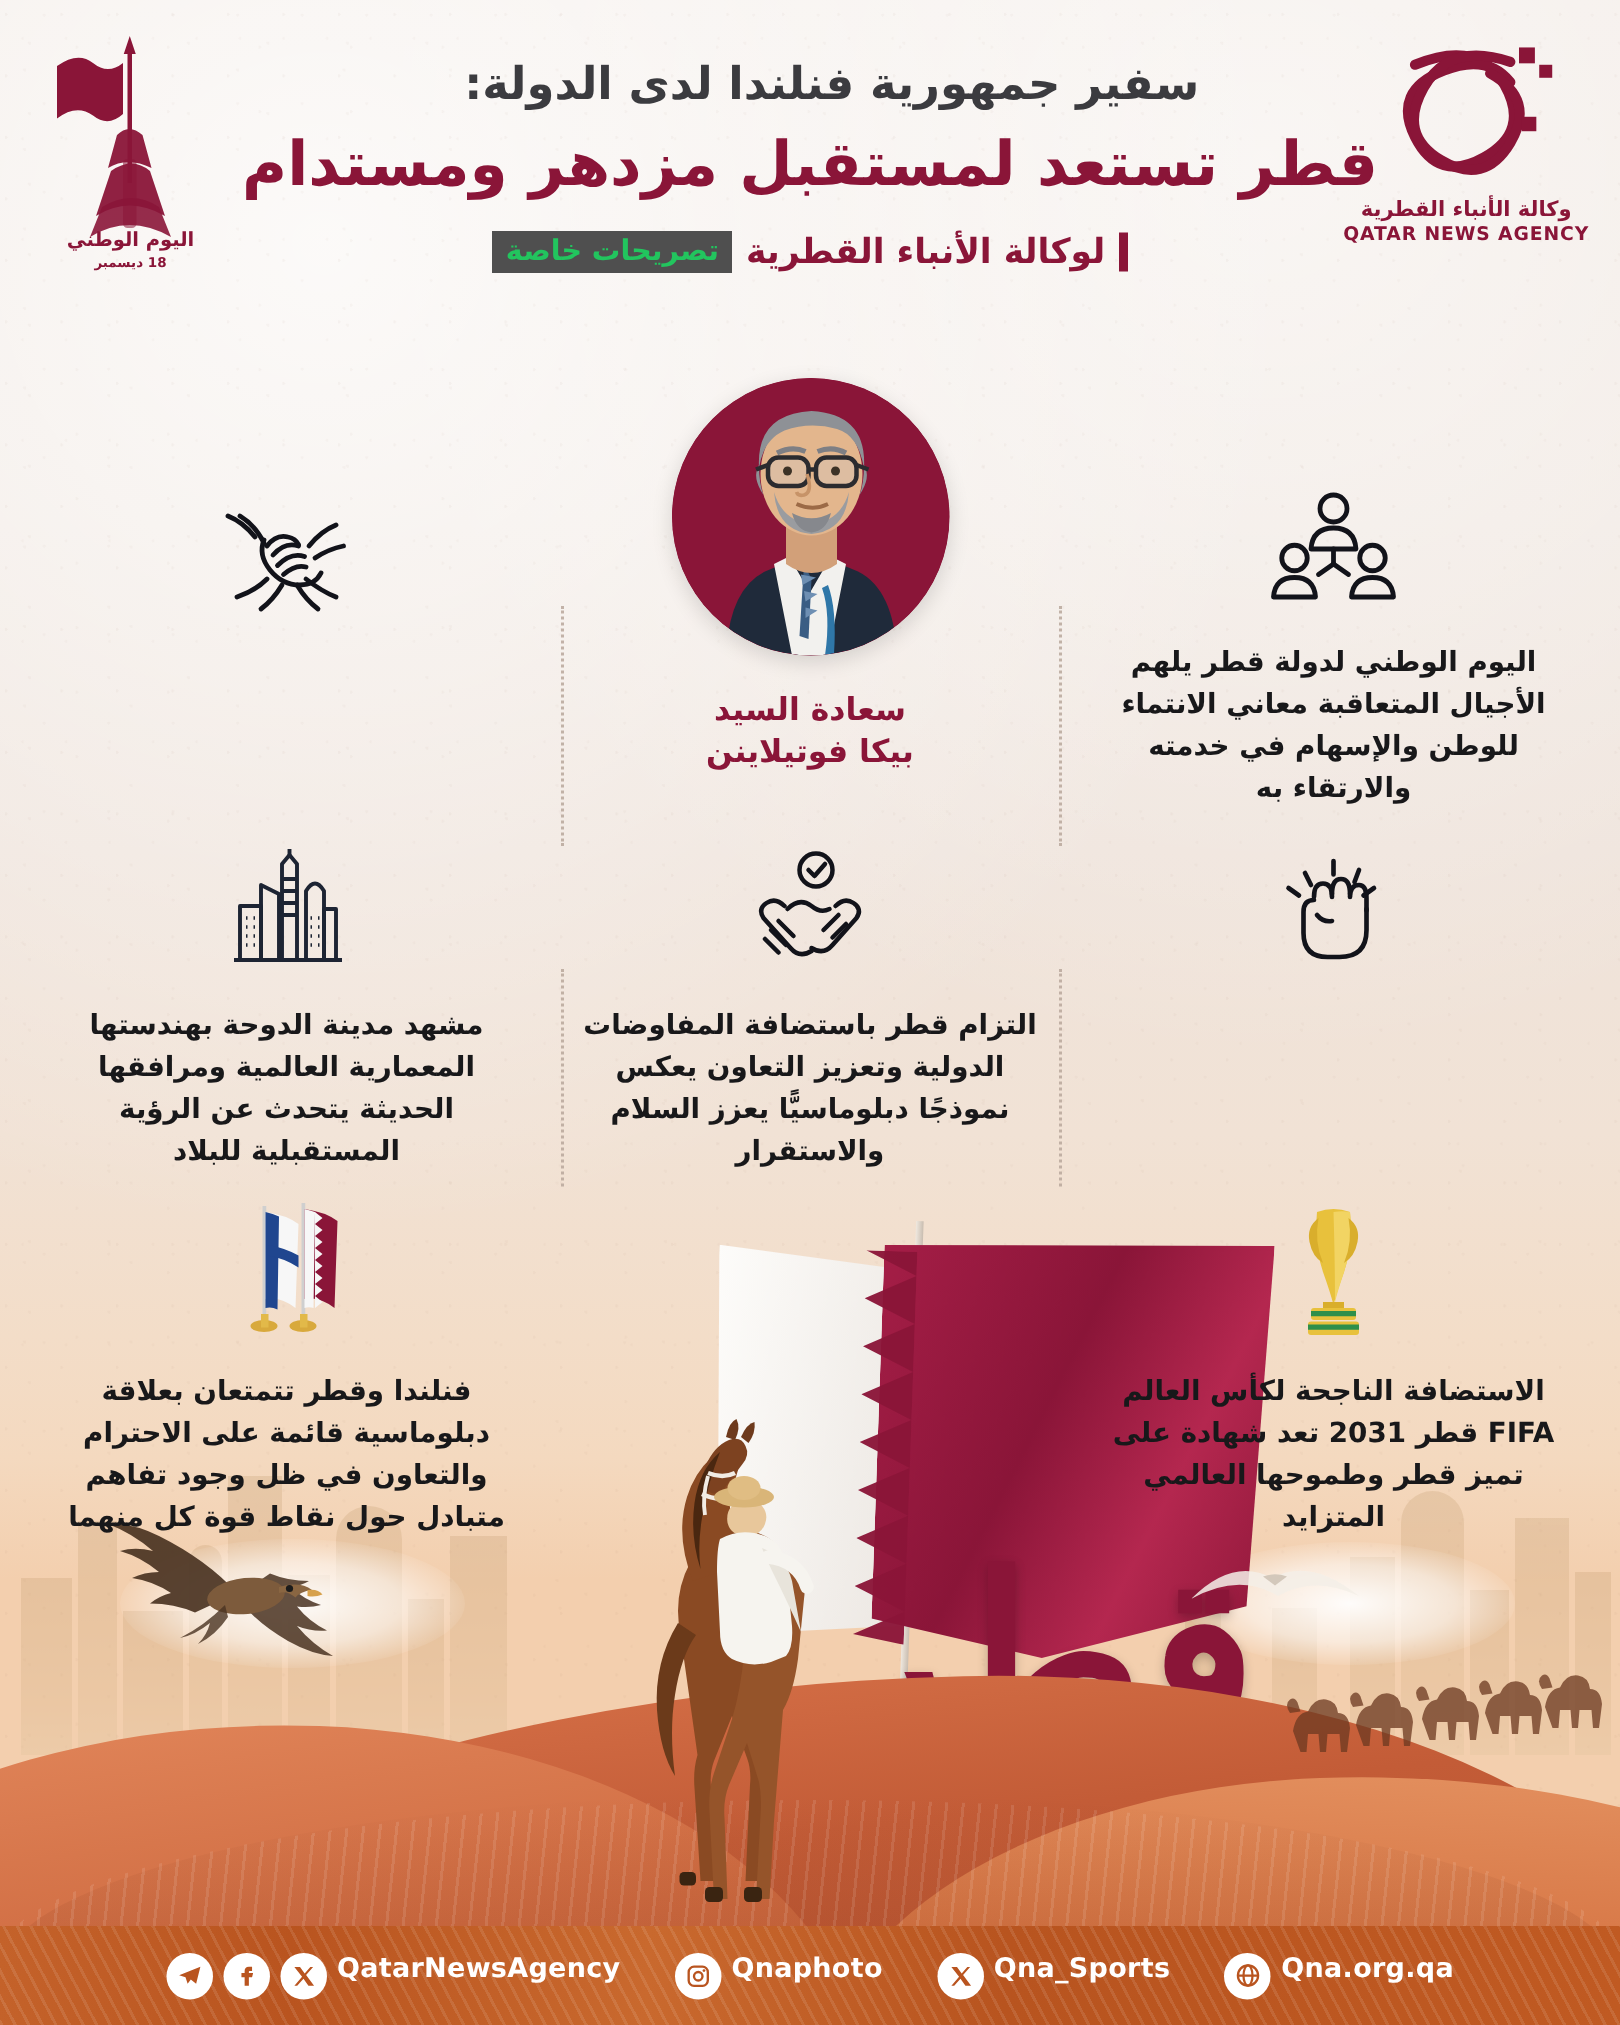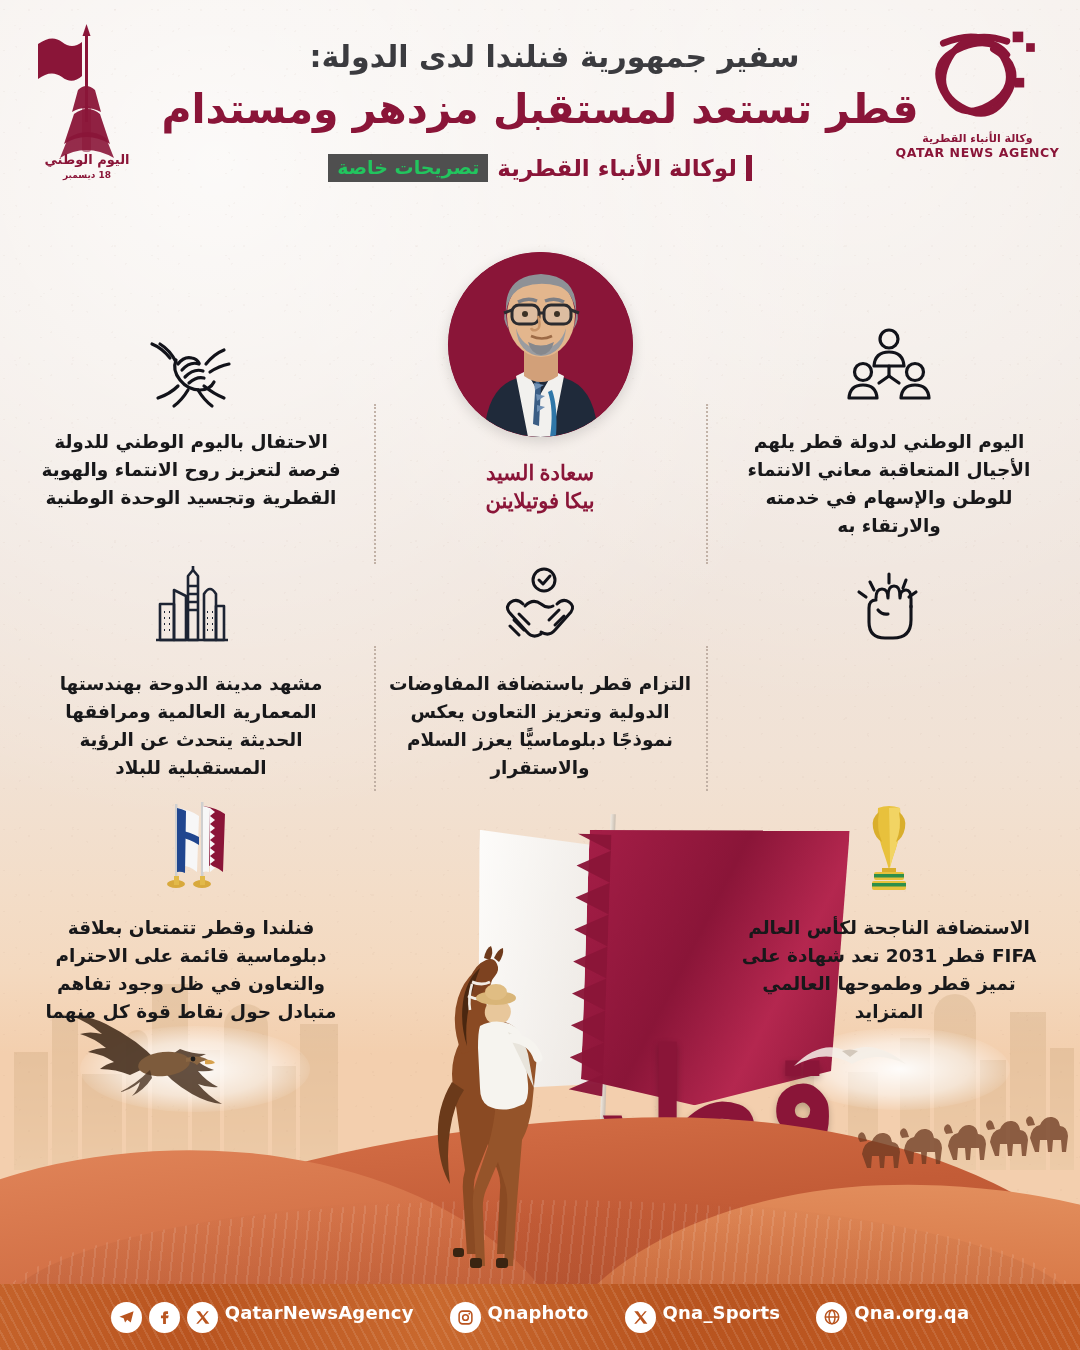--- a/index.html
+++ b/index.html
@@ -107,21 +107,21 @@
   .camels{ position:absolute; right:6px; bottom:160px; width:220px; height:100px; opacity:.92; }
   .mist{
     position:absolute; border-radius:50%;
     background:radial-gradient(ellipse at center, rgba(255,255,255,.95) 0%, rgba(255,255,255,.55) 45%, rgba(255,255,255,0) 75%);
   }
 
   
   .header{ position:relative; z-index:5; height:230px; }
   .nd-emblem{ position:absolute; left:22px; top:18px; width:130px; height:165px; }
   .qna-logo{ position:absolute; right:20px; top:22px; width:165px; height:150px; text-align:center; }
-  .qna-ar{ font-size:11px; color:#8a1538; font-weight:700; margin-top:2px; letter-spacing:.4px; }
+  .qna-ar{ font-size:14px; color:#8a1538; font-weight:700; margin-top:2px; letter-spacing:.4px; }
   .qna-en{ font-size:12.5px; color:#8a1538; font-weight:700; letter-spacing:.6px; }
 
   .titles{ position:absolute; left:0; right:0; top:38px; text-align:center; }
   .kicker{
     font-size:30px; font-weight:700; color:#3b3b3f; letter-spacing:0px; line-height:1.25;padding-left:29px;
   }
   .headline{
     font-size:41px; font-weight:700; color:#8a1538; margin-top:8px; line-height:1.22;
   }
   .subrow{
@@ -129,21 +129,21 @@
     direction:rtl;
   }
   .bar{ width:6px; height:26px; background:#8a1538; display:inline-block; }
   .subtag{ font-size:23px; font-weight:700; color:#8a1538; }
   .badge{
     background:#4f4f4f; color:#22c55e; font-size:19px; font-weight:700;
     padding:3px 9px 5px; display:inline-block; line-height:1.1;
   }
 
   
-  .portrait-block{ position:absolute; z-index:6; left:0; right:0; top:252px; text-align:center;font-family:Liberation Serif, serif; }
+  .portrait-block{ position:absolute; z-index:6; left:0; right:0; top:252px; text-align:center; }
   .avatar{
     width:185px; height:185px; border-radius:50%; margin:0 auto;
     background:radial-gradient(circle at 50% 42%, #9d1f45 0%, #8a1538 60%, #7a1130 100%);
     position:relative; overflow:hidden;
     box-shadow:0 4px 14px rgba(0,0,0,.14);
   }
   .amb-name{
     margin-top:22px; font-size:21px; font-weight:700; color:#8a1538; line-height:1.35;
   }
   .amb-role{
@@ -423,21 +423,20 @@
             <path d="M58 40 q8-10 18-14"></path>
             <path d="M62 48 q9-6 19-8"></path>
             <path d="M30 62 q-8 8 -20 12"></path>
             <path d="M40 66 q-6 10 -14 16"></path>
             <path d="M56 62 q10 8 20 12"></path>
             <path d="M50 66 q6 10 14 16"></path>
             <path d="M28 36 q-4 10 4 20 q8 10 20 10 q10 0 14-8"></path>
           </g>
         </svg>
       </div>
-      <p>الاحتفال باليوم الوطني للدولة فرصة لتعزيز روح الانتماء والهوية القطرية وتجسيد الوحدة الوطنية</p>
     </div>
 
     <div class="cell" style="left:724px;top:0;">
       <div class="ico">
         <svg width="86" height="86" viewBox="0 0 86 86">
           <g fill="none" stroke="#12131a" stroke-width="3.2" stroke-linecap="round" stroke-linejoin="round">
             <circle cx="43" cy="15" r="9"></circle>
             <path d="M28 42 q1-14 15-14 q14 0 15 14z"></path>
             <circle cx="17" cy="48" r="8.5"></circle>
             <path d="M3 74 q1-13 14-13 q13 0 14 13z"></path>

